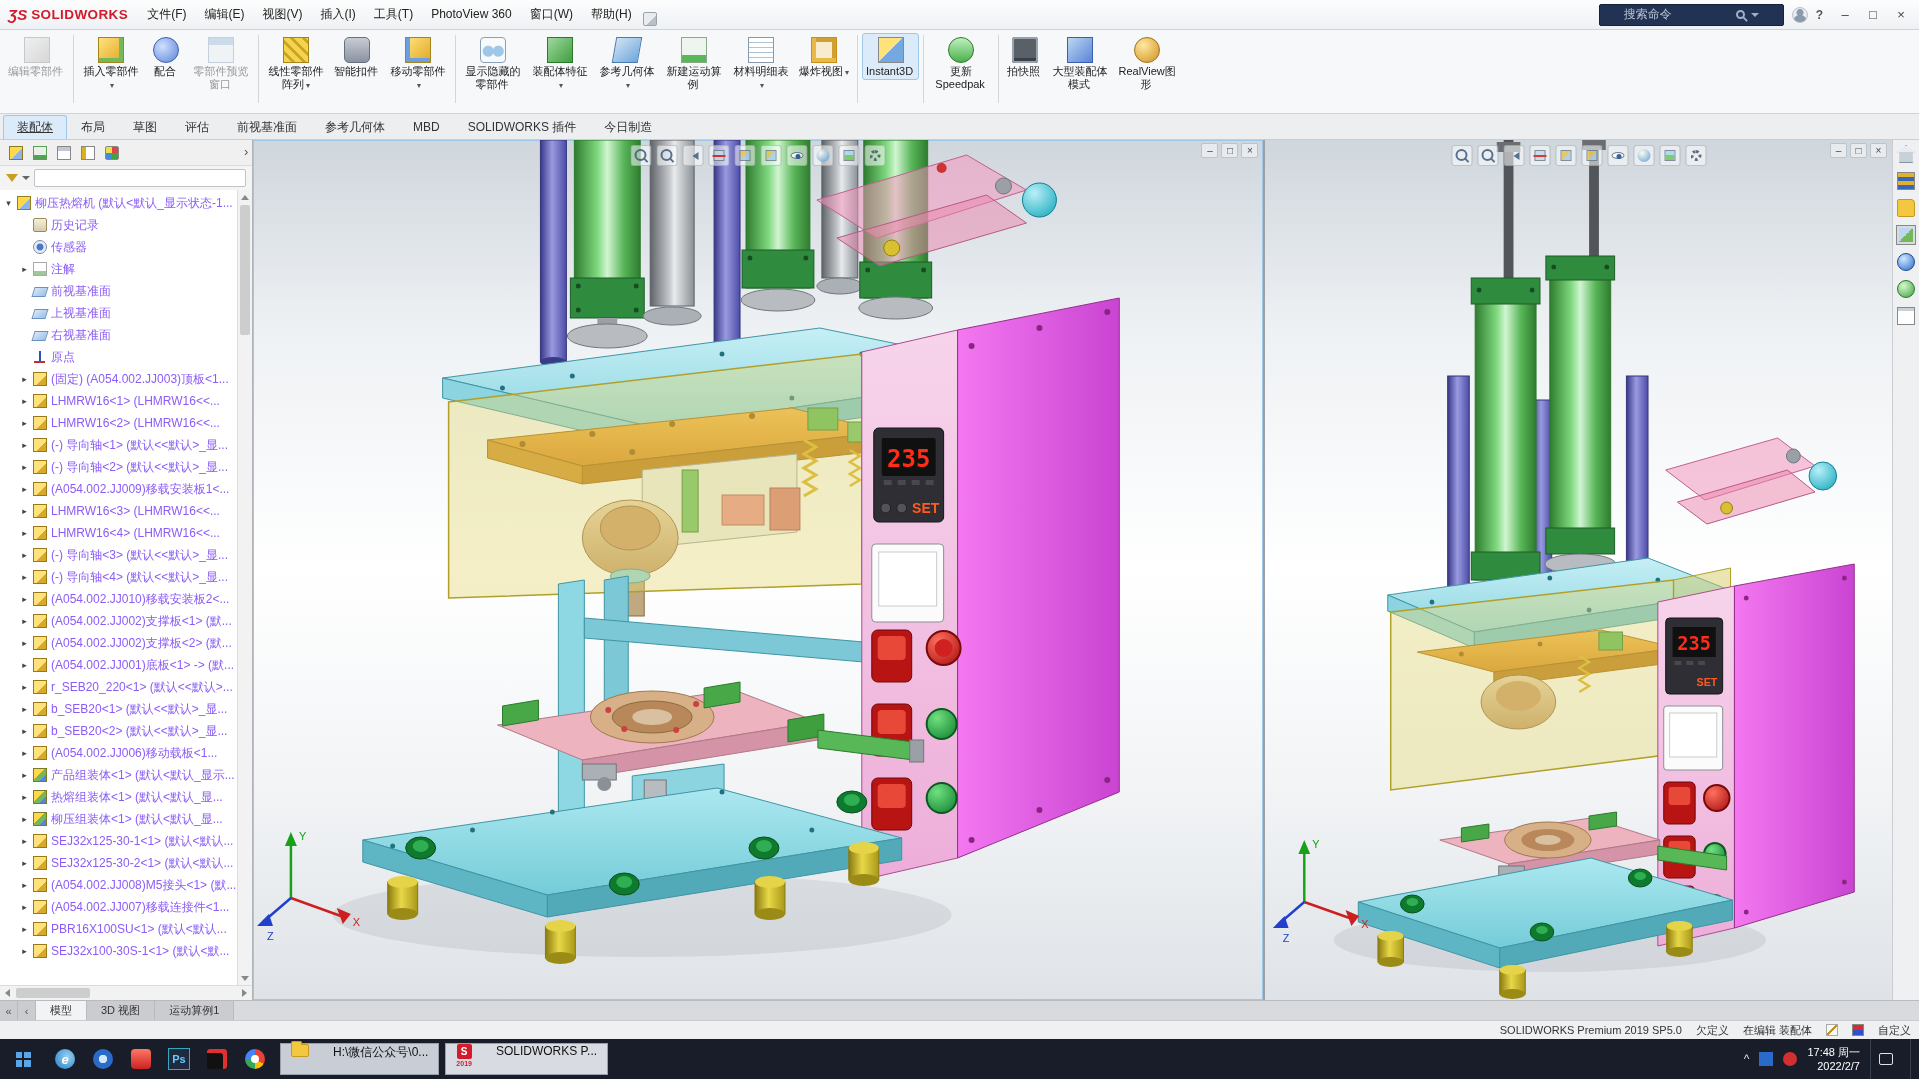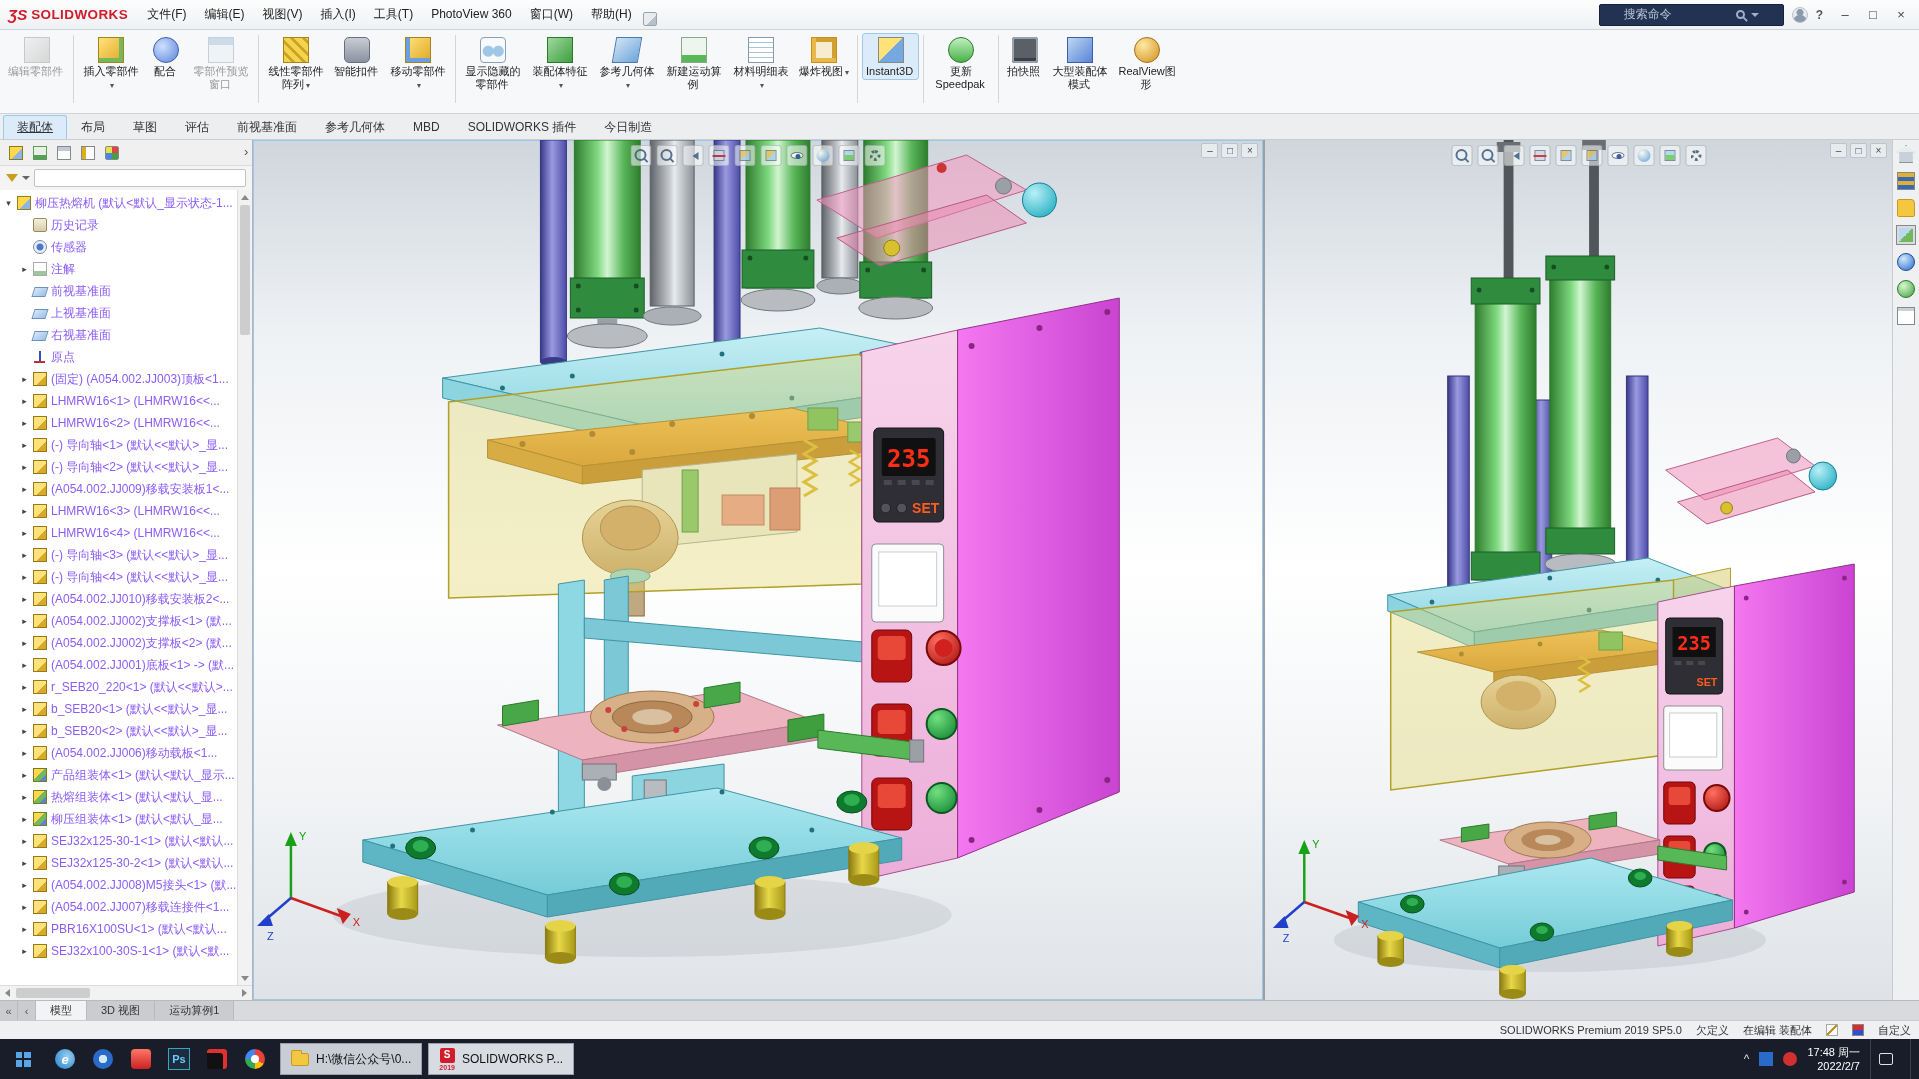--- a/index.html
+++ b/index.html
@@ -156,21 +156,21 @@
   .winlogo { width:15px; height:15px; background:linear-gradient(#181d29,#181d29) center/2px 100% no-repeat, linear-gradient(#181d29,#181d29) center/100% 2px no-repeat, #58a6e8; }
   .qicon { width:38px; height:40px; display:flex; align-items:center; justify-content:center; position:relative; }
   .qbase { display:flex; align-items:center; justify-content:center; font-weight:bold; }
   .q-edge { width:20px; height:20px; border-radius:50%; background:radial-gradient(circle at 62% 38%, #9ad0f0, #1b7ec8); color:#fff; font-size:13px; font-style:italic; }
   .q-blue2 { width:20px; height:20px; border-radius:50%; background:radial-gradient(circle at 50% 50%, #cfe8ff 28%, #2a6ac8 32%); }
   .q-red { width:20px; height:20px; border-radius:4px; background:linear-gradient(#ff7766,#cc2222); }
   .q-ps { width:22px; height:22px; background:#1d2a3f; border:1px solid #33aabb; color:#66ccff; font-size:11px; }
   .q-media { width:20px; height:20px; background:#111; border-radius:3px; box-shadow:inset -4px 4px 0 #e03030; }
   .q-chrome { width:20px; height:20px; border-radius:50%; background:conic-gradient(#e84335 0 120deg, #fbbc05 120deg 180deg, #34a853 180deg 270deg, #4285f4 270deg); position:relative; }
   .q-chrome::after { content:""; position:absolute; width:8px; height:8px; border-radius:50%; background:#fff; left:6px; top:6px; }
-  .task-app { height:32px; margin-left:6px; display:flex; align-items:center; gap:7px; padding:0 10px; background:#c9ced6; color:#111; font-size:12px; border:1px solid #9aa0aa; }
+  .task-app { height:32px; margin-left:6px; display:flex; gap:24px; padding:0 10px; background:#c9ced6; color:#111; font-size:12px; border:1px solid #9aa0aa; }
   .task-app.sw { background:#d8dce2; }
   .app-folder { width:18px; height:13px; background:#f3c73f; border:1px solid #c79a1d; border-radius:2px; position:relative; }
   .app-folder::before { content:""; position:absolute; top:-4px; left:-1px; width:9px; height:3px; background:#f3c73f; border:1px solid #c79a1d; border-bottom:none; border-radius:2px 2px 0 0; }
   .app-sw { display:flex; flex-direction:column; align-items:center; line-height:1; }
   .app-sw .s { width:15px; height:15px; background:#d21c2b; color:#fff; font-weight:bold; font-size:10px; display:flex; align-items:center; justify-content:center; border-radius:2px; }
   .app-sw .yr { font-size:7px; color:#d21c2b; margin-top:1px; font-weight:bold; }
   .tray { margin-left:auto; display:flex; align-items:center; gap:10px; padding-right:2px; }
   .tray-up { color:#ddd; font-size:12px; }
   .tr-blue { width:14px; height:14px; background:#2a6ac8; }
   .tr-red { width:14px; height:14px; background:#d23030; border-radius:50%; }

